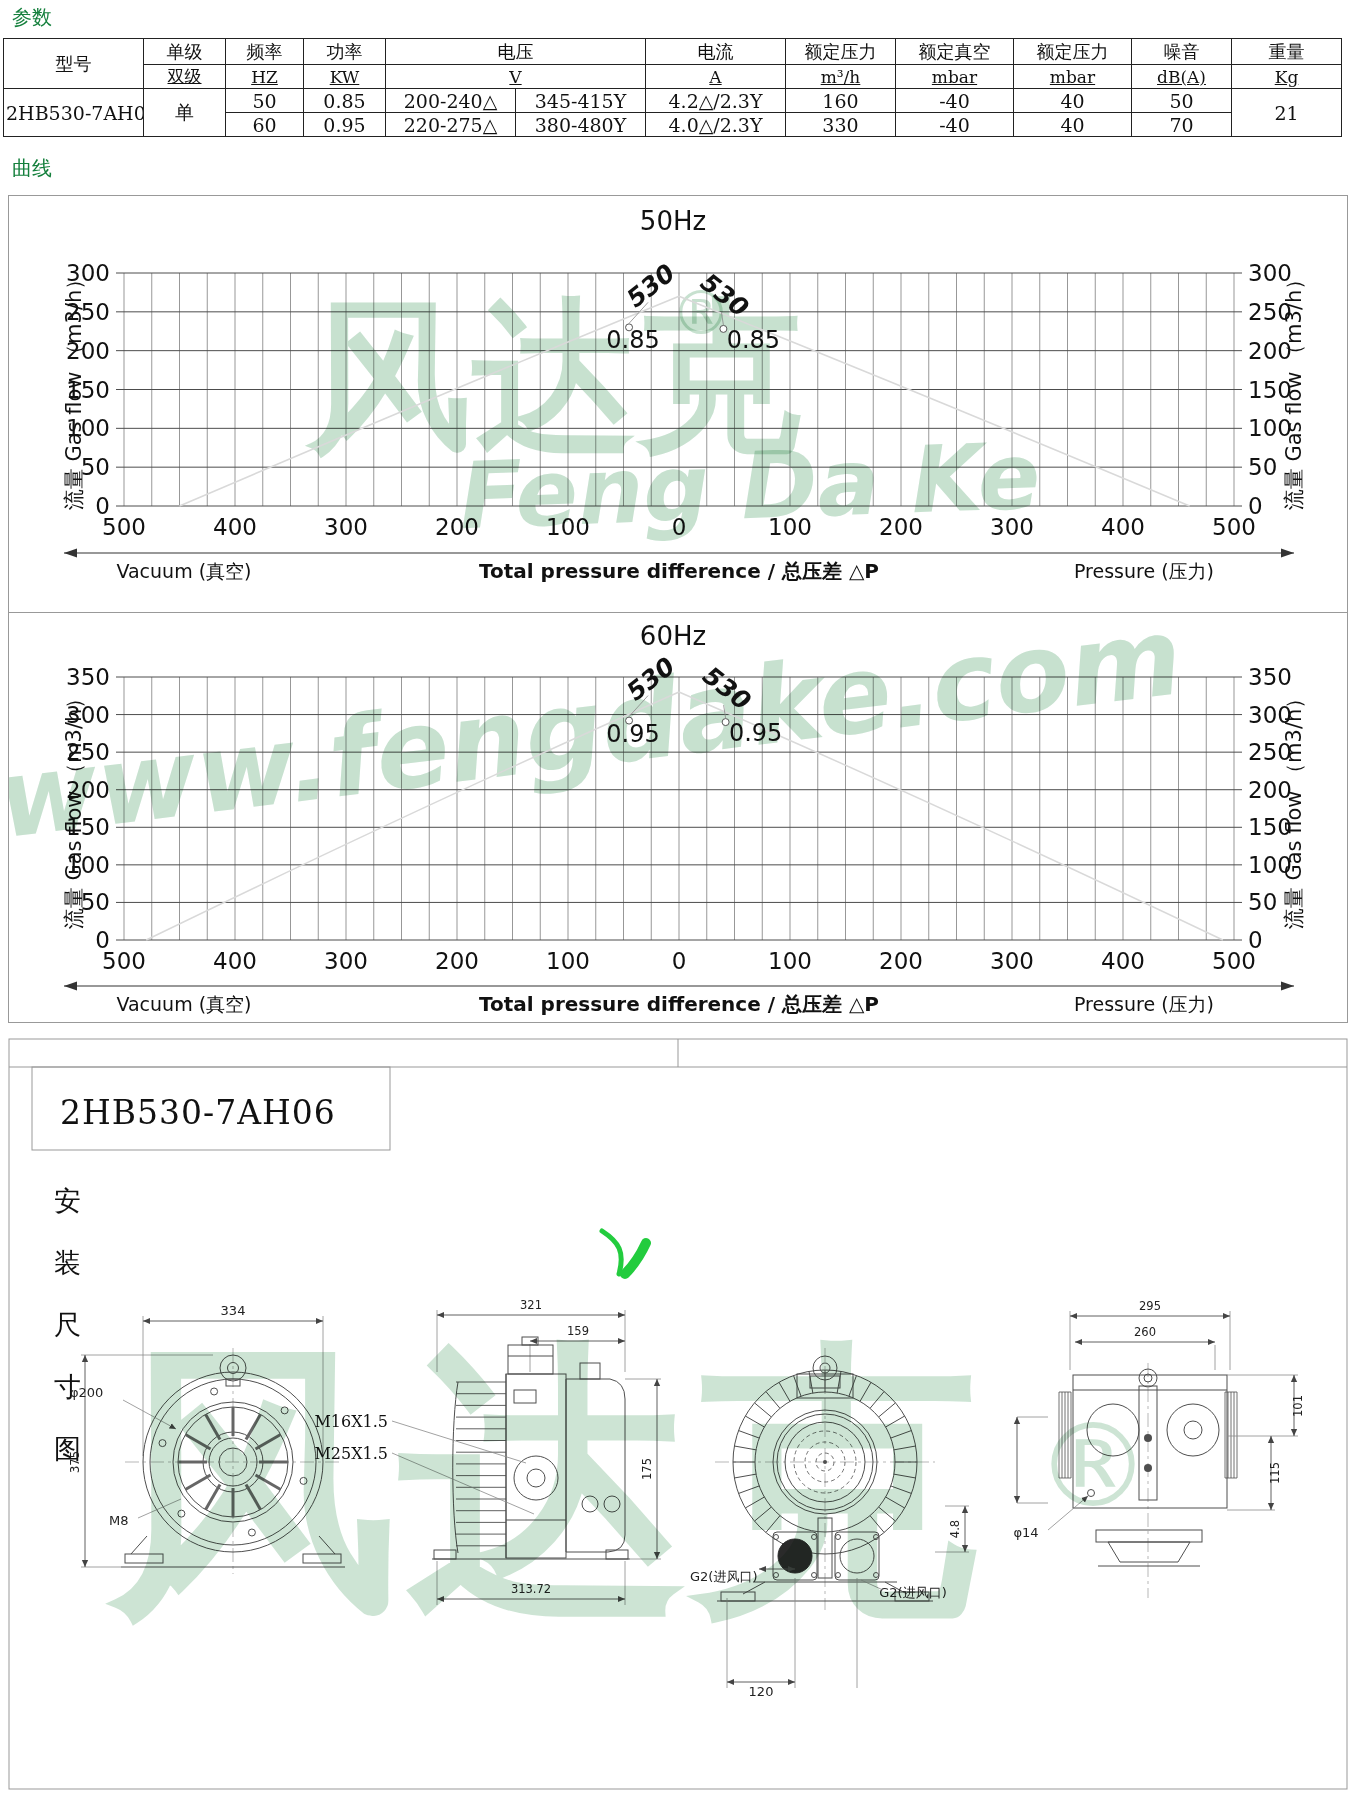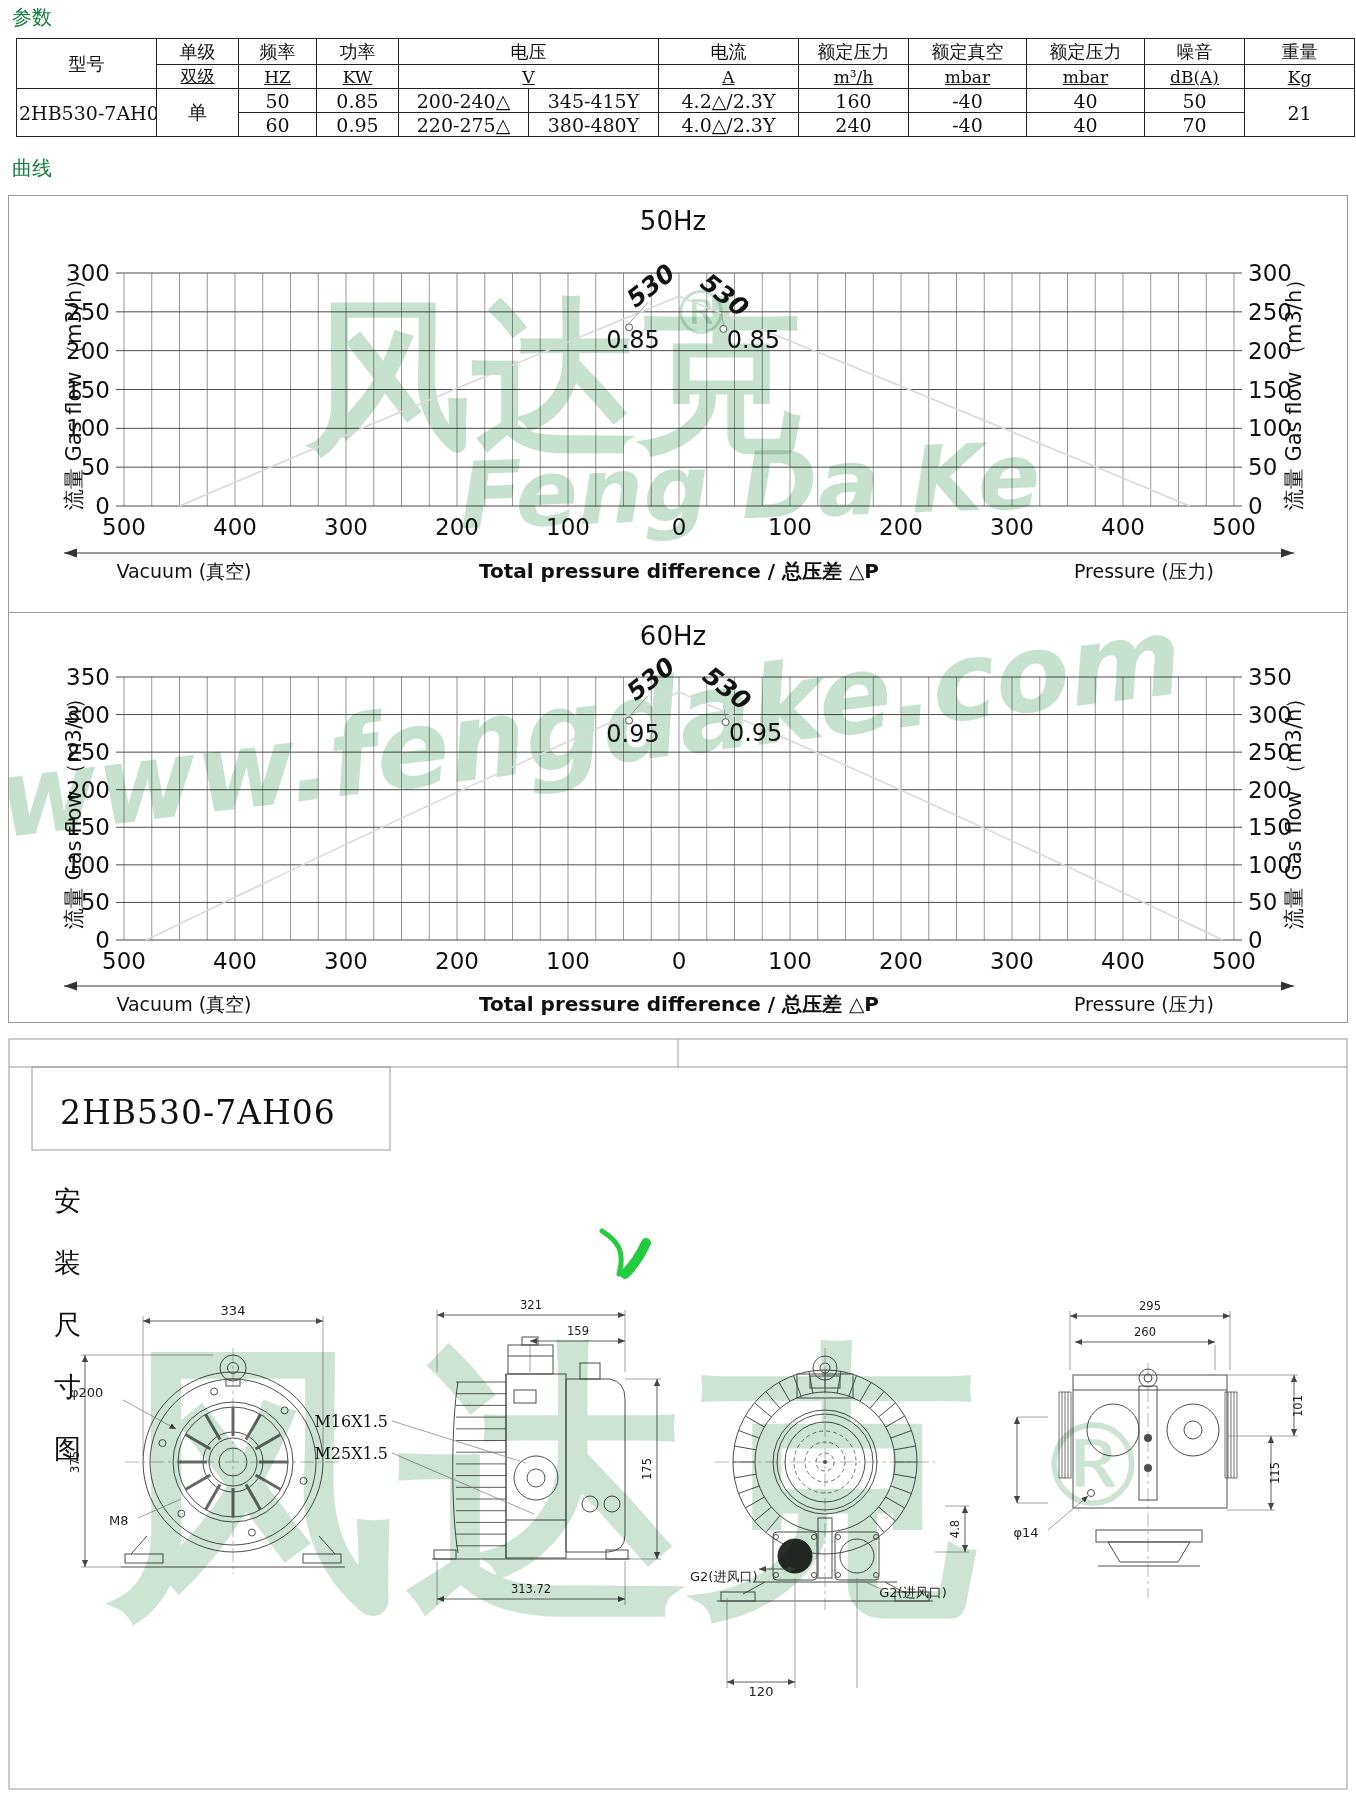--- a/index.html
+++ b/index.html
@@ -1,20 +1,20 @@
 <!DOCTYPE html>
 <html><head>
 <meta charset="utf-8">
 <style>
   html,body{margin:0;padding:0;background:#fff;}
   body{width:1356px;height:1798px;position:relative;font-family:"DejaVu Sans","Liberation Sans",sans-serif;color:#111;}
   .heading{position:absolute;left:12px;font-family:"DejaVu Serif","Liberation Serif",serif;font-size:20px;color:#15803d;}
   #params-heading{top:4px;}
   #curves-heading{top:155px;}
-  table.params{position:absolute;left:16px;top:38px;width:1338px;border-collapse:collapse;table-layout:fixed;}
+  table.params{position:absolute;left:3px;top:38px;width:1338px;border-collapse:collapse;table-layout:fixed;}
   table.params td{border:1px solid #222;text-align:center;vertical-align:middle;
     font-family:"DejaVu Serif","Liberation Serif",serif;font-size:18px;padding:0 2px;overflow:hidden;white-space:nowrap;}
   table.params tr.h1 td{height:25px;}
   table.params tr.h2 td{height:21px;font-size:17px;text-decoration:underline;}
   table.params tr.d td{height:23px;font-size:19px;}
   .chartbox{position:absolute;left:8px;background:#fff;border:1px solid #999;display:block;}
   #chart-50{top:195px;}
   #chart-60{top:612px;}
   #drawing-panel{position:absolute;left:8px;top:1038px;display:block;background:#fff;}
   
@@ -97,21 +97,21 @@
     <td>40</td>
     <td>50</td>
     <td rowspan="2">21</td>
   </tr>
   <tr class="d">
     <td>60</td>
     <td>0.95</td>
     <td>220-275△</td>
     <td>380-480Y</td>
     <td>4.0△/2.3Y</td>
-    <td>240</td>
+    <td>330</td>
     <td>-40</td>
     <td>40</td>
     <td>70</td>
   </tr>
 </tbody>
   </table>
 
 <div id="curves-heading" class="heading">曲线</div>
 
 <svg id="chart-50" class="chartbox" width="1338" height="416" viewBox="0 0 1338 416">

